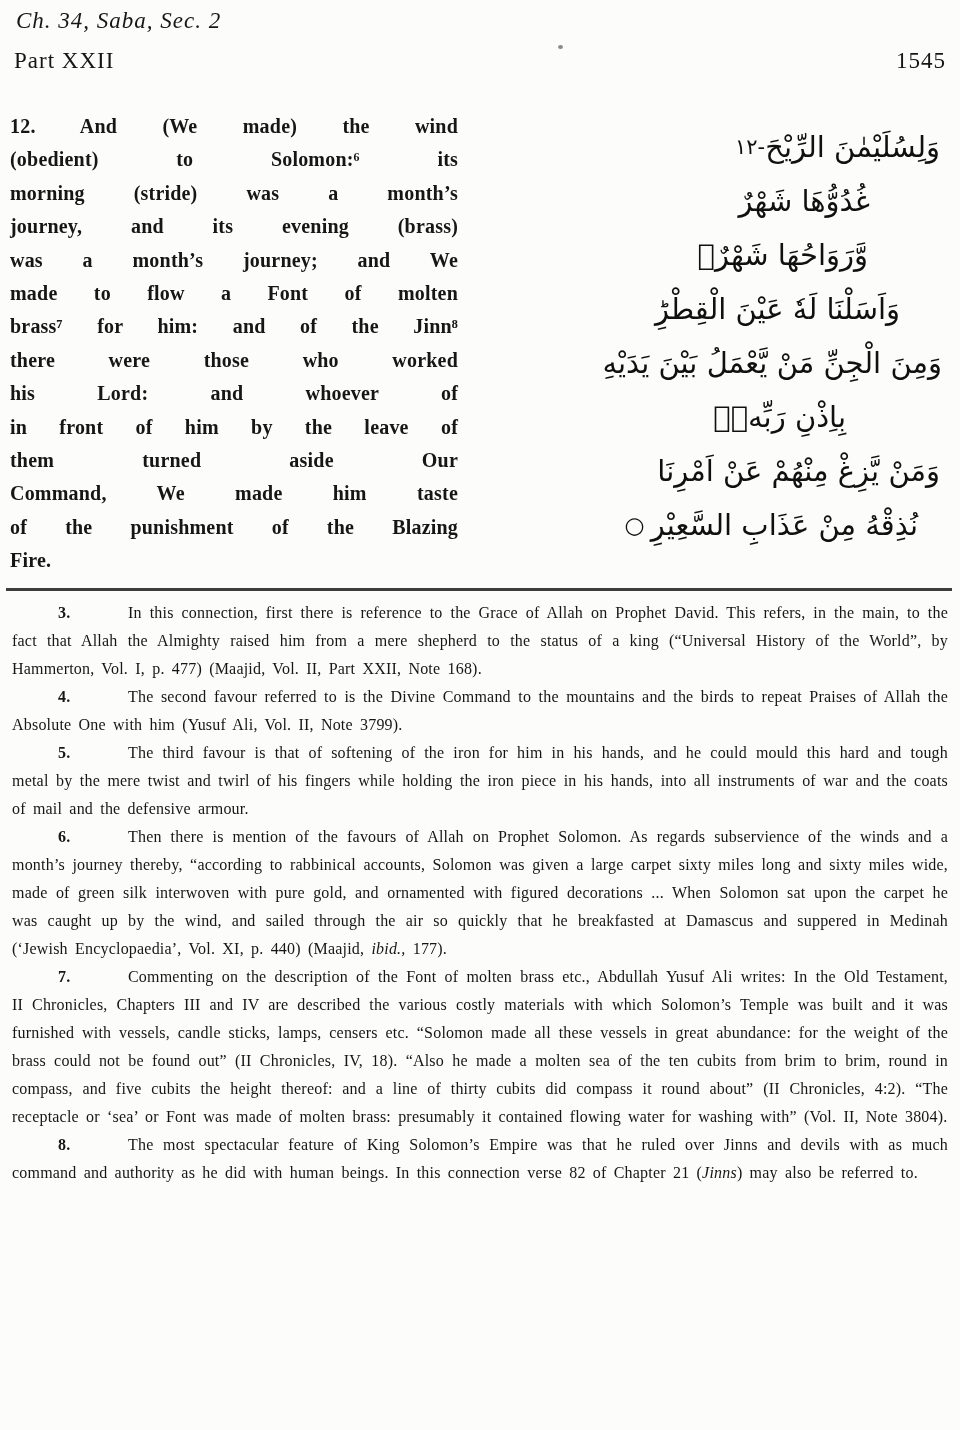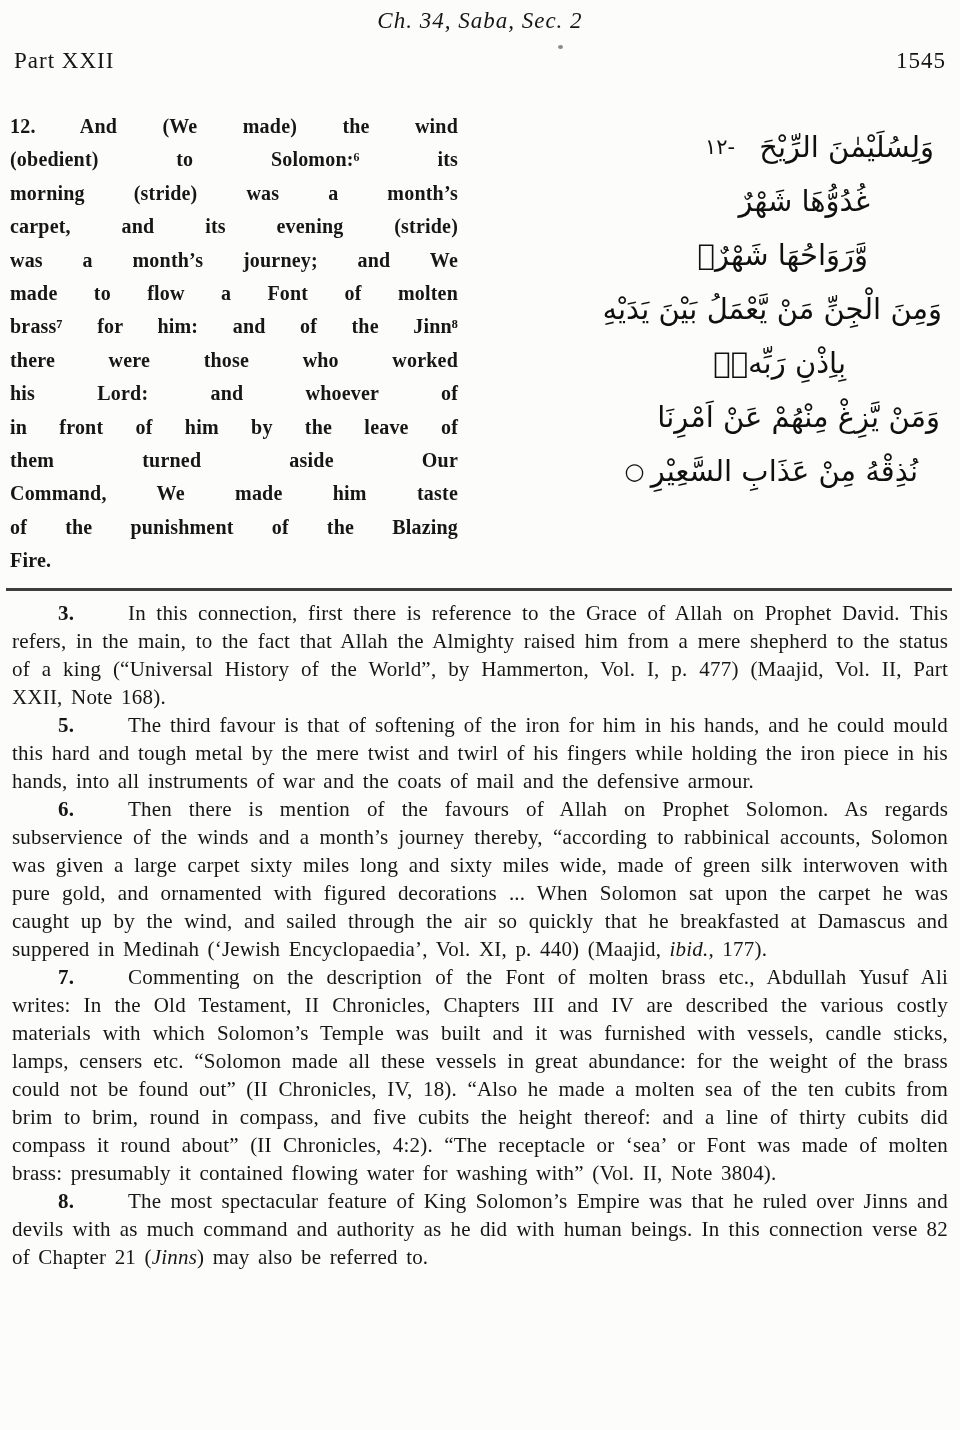--- a/index.html
+++ b/index.html
@@ -15,22 +15,22 @@
     font-family:"Liberation Serif","DejaVu Serif",serif;
   }
   
   .page-header{
     position:relative;
     display:flex;justify-content:space-between;align-items:baseline;
     padding:8px 14px 0 14px;
     font-size:23px;line-height:26px;
   }
   .hdr-center{
-    position:absolute;left:0;right:0;top:8px;
-    text-align:center;font-style:italic;letter-spacing:1px;
+    position:absolute;left:16px;right:0;top:8px;
+    font-style:italic;letter-spacing:1px;
   }
   .hdr-left{letter-spacing:1px;margin-top:40px;}
   .hdr-right{letter-spacing:1px;}
   .artifact-dot{
     position:absolute;left:558px;top:45px;width:5px;height:4px;
     background:#8a8a8a;border-radius:50%;
   }
   
   .verse-row{display:flex;align-items:flex-start;}
   .verse-col{
@@ -41,34 +41,34 @@
   .v-line{text-align:justify;text-align-last:justify;}
   .v-line.last{text-align-last:left;}
   .arabic-col{
     flex:1;padding:46px 12px 0 0;
     font-family:"DejaVu Sans",sans-serif;
     font-size:29px;color:#101010;
   }
   .ar-line{display:flex;justify-content:flex-end;align-items:center;height:54px;}
   .ar-num{font-size:21px;margin-left:4px;font-family:"DejaVu Sans",sans-serif;}
   .ar-end{font-size:23px;margin-right:6px;}
-  .ar-1{margin-right:14px;gap:24px;}
+  .ar-1{margin-right:8px;}
   .ar-2{margin-right:78px;}
   .ar-3{margin-right:80px;}
   .ar-4{margin-right:48px;}
   .ar-5{margin-right:6px;}
   .ar-6{margin-right:102px;}
   .ar-7{margin-right:8px;}
   .ar-8{margin-right:30px;}
   
   .rule{height:3px;background:var(--rule);margin:10px 8px 6px 6px;}
   
   .footnotes{
     padding:2px 12px 0 12px;
-    font-size:21px;line-height:28px;
+    font-size:16px;line-height:28px;
     text-align:justify;
     word-spacing:3px;letter-spacing:.2px;
   }
   p.footnote{margin:0;text-indent:46px;}
   .fn-num{display:inline-block;width:70px;font-weight:bold;text-indent:0;}
   .footnote i{font-style:italic;}
 </style>
 </head>
 <body>
 
@@ -77,21 +77,21 @@
   <span class="hdr-center">Ch. 34, Saba, Sec. 2</span>
   <span class="hdr-right">1545</span>
 </header>
 <span class="artifact-dot"></span>
 
 <main class="verse-row">
   <div id="verse" class="verse-col">
       <div class="v-line">12. And (We made) the wind</div>
       <div class="v-line">(obedient) to Solomon:⁶ its</div>
       <div class="v-line">morning (stride) was a month’s</div>
-      <div class="v-line">carpet, and its evening (stride)</div>
+      <div class="v-line">journey, and its evening (brass)</div>
       <div class="v-line">was a month’s journey; and We</div>
       <div class="v-line">made to flow a Font of molten</div>
       <div class="v-line">brass⁷ for him: and of the Jinn⁸</div>
       <div class="v-line">there were those who worked</div>
       <div class="v-line">his Lord: and whoever of</div>
       <div class="v-line">in front of him by the leave of</div>
       <div class="v-line">them turned aside Our</div>
       <div class="v-line">Command, We made him taste</div>
       <div class="v-line">of the punishment of the Blazing</div>
       <div class="v-line last">Fire.</div>
@@ -100,37 +100,41 @@
       <div class="ar-line ar-1">
         <span class="ar-num">۱۲-</span>
         <span class="ar-text" dir="rtl">وَلِسُلَيْمٰنَ الرِّيْحَ</span>
       </div>
       <div class="ar-line ar-2">
         <span class="ar-text" dir="rtl">غُدُوُّهَا شَهْرٌ</span>
       </div>
       <div class="ar-line ar-3">
         <span class="ar-text" dir="rtl">وَّرَوَاحُهَا شَهْرٌۚ</span>
       </div>
+      <div class="ar-line ar-4">
+        <span class="ar-text" dir="rtl">وَاَسَلْنَا لَهٗ عَيْنَ الْقِطْرِؕ</span>
+      </div>
       <div class="ar-line ar-5">
         <span class="ar-text" dir="rtl">وَمِنَ الْجِنِّ مَنْ يَّعْمَلُ بَيْنَ يَدَيْهِ</span>
       </div>
       <div class="ar-line ar-6">
         <span class="ar-text" dir="rtl">بِاِذْنِ رَبِّهٖۚ</span>
       </div>
       <div class="ar-line ar-7">
         <span class="ar-text" dir="rtl">وَمَنْ يَّزِغْ مِنْهُمْ عَنْ اَمْرِنَا</span>
       </div>
       <div class="ar-line ar-8">
         <span class="ar-end">○</span>
         <span class="ar-text" dir="rtl">نُذِقْهُ مِنْ عَذَابِ السَّعِيْرِ</span>
       </div>
     </div>
 </main>
 
 <div class="rule"></div>
 
 <section id="footnotes" class="footnotes">
     <p class="footnote"><b class="fn-num">3.</b><span>In this connection, first there is reference to the Grace of Allah on Prophet David. This refers, in the main, to the fact that Allah the Almighty raised him from a mere shepherd to the status of a king (“Universal History of the World”, by Hammerton, Vol. I, p. 477) (Maajid, Vol. II, Part XXII, Note 168).</span></p>
+    <p class="footnote"><b class="fn-num">4.</b><span>The second favour referred to is the Divine Command to the mountains and the birds to repeat Praises of Allah the Absolute One with him (Yusuf Ali, Vol. II, Note 3799).</span></p>
     <p class="footnote"><b class="fn-num">5.</b><span>The third favour is that of softening of the iron for him in his hands, and he could mould this hard and tough metal by the mere twist and twirl of his fingers while holding the iron piece in his hands, into all instruments of war and the coats of mail and the defensive armour.</span></p>
     <p class="footnote"><b class="fn-num">6.</b><span>Then there is mention of the favours of Allah on Prophet Solomon. As regards subservience of the winds and a month’s journey thereby, “according to rabbinical accounts, Solomon was given a large carpet sixty miles long and sixty miles wide, made of green silk interwoven with pure gold, and ornamented with figured decorations ... When Solomon sat upon the carpet he was caught up by the wind, and sailed through the air so quickly that he breakfasted at Damascus and suppered in Medinah (‘Jewish Encyclopaedia’, Vol. XI, p. 440) (Maajid, </span><i>ibid.,</i><span> 177).</span></p>
     <p class="footnote"><b class="fn-num">7.</b><span>Commenting on the description of the Font of molten brass etc., Abdullah Yusuf Ali writes: In the Old Testament, II Chronicles, Chapters III and IV are described the various costly materials with which Solomon’s Temple was built and it was furnished with vessels, candle sticks, lamps, censers etc. “Solomon made all these vessels in great abundance: for the weight of the brass could not be found out” (II Chronicles, IV, 18). “Also he made a molten sea of the ten cubits from brim to brim, round in compass, and five cubits the height thereof: and a line of thirty cubits did compass it round about” (II Chronicles, 4:2). “The receptacle or ‘sea’ or Font was made of molten brass: presumably it contained flowing water for washing with” (Vol. II, Note 3804).</span></p>
     <p class="footnote"><b class="fn-num">8.</b><span>The most spectacular feature of King Solomon’s Empire was that he ruled over Jinns and devils with as much command and authority as he did with human beings. In this connection verse 82 of Chapter 21 (</span><i>Jinns</i><span>) may also be referred to.</span></p>
   </section>
 
 </body></html>

